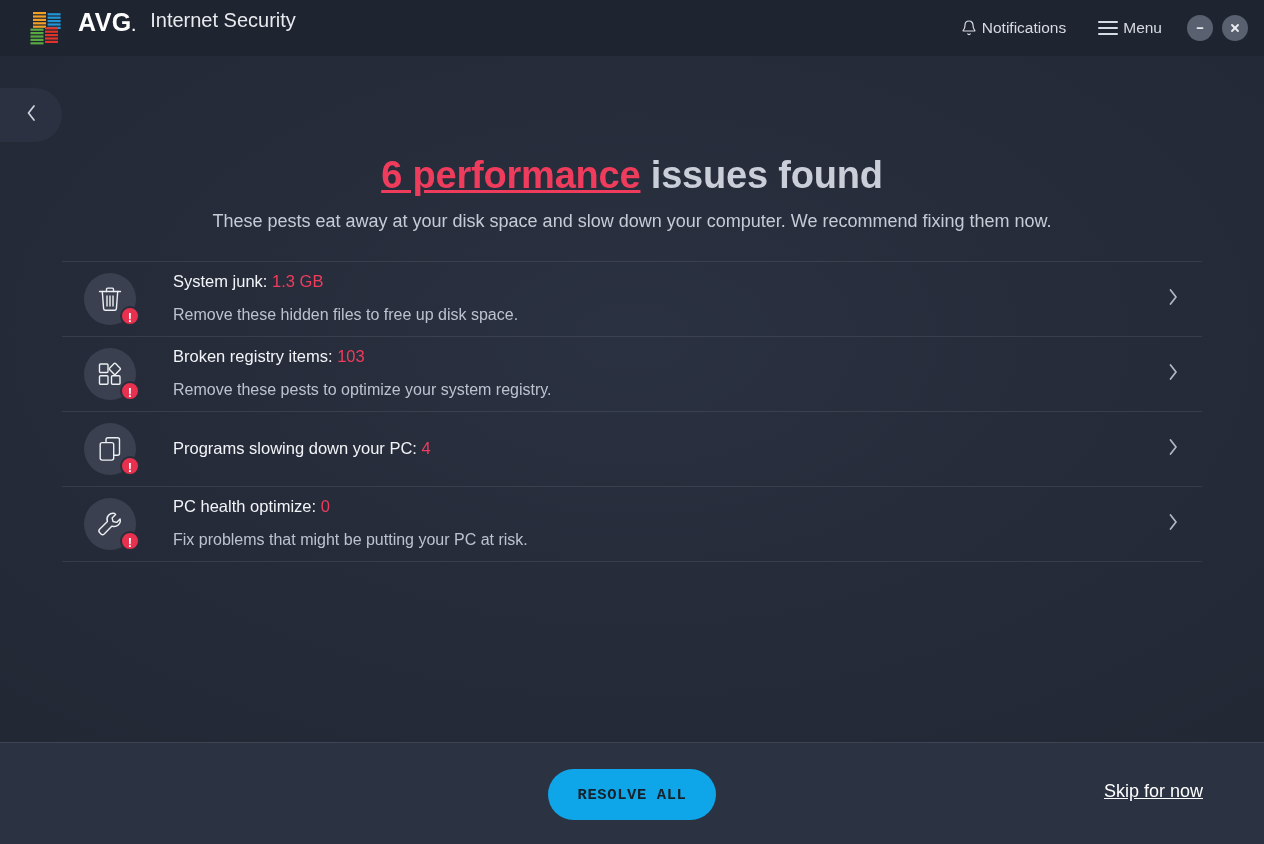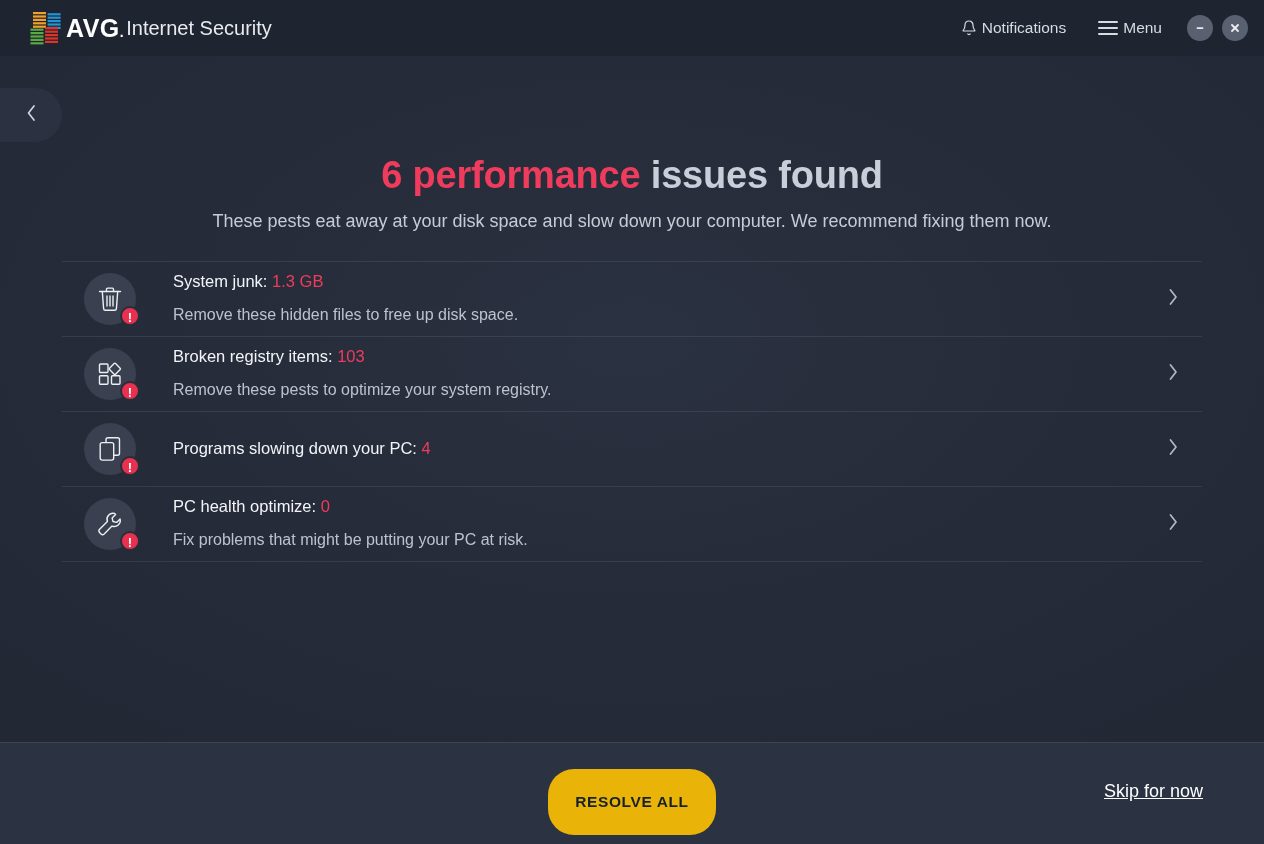--- a/index.html
+++ b/index.html
@@ -19,21 +19,21 @@
   }
 
   
   .titlebar {
     height:56px; flex:0 0 56px;
     display:flex; align-items:center;
     padding:0 16px 0 28px;
     background:#1e2430;
     position:relative; z-index:5;
   }
-  .brand { display:flex; align-items:center; }
+  .brand { display:flex; align-items:flex-start; gap:12px; }
   .avg-logo { width:38px; height:36px; position:relative; display:block; }
   .brand-avg {
     font-size:25px; font-weight:bold; color:#ffffff;
     letter-spacing:.5px; line-height:1;
   }
   .brand-avg .dot { font-size:14px; }
   .brand-product {
     font-size:20px; color:#e8eaee; font-weight:400; line-height:1;
     margin-left:2px;
   }
@@ -64,21 +64,21 @@
     cursor:pointer; z-index:4;
   }
 
   
   .content { flex:1 1 auto; position:relative; padding-top:0; }
   .headline {
     text-align:center; margin-top:99px;
     font-size:38px; font-weight:bold; line-height:1.1;
     letter-spacing:-.2px;
   }
-  .headline .hl-red { color:#ef3c5d; }
+  .headline .hl-red { color:#ef3c5d;text-decoration:underline; }
   .headline .hl-grey { color:#c9ced8; }
   .subhead {
     text-align:center; margin-top:14px;
     font-size:18px; color:#c6ccd6; font-weight:400;
   }
 
   
   .issue-list {
     width:1140px; margin:29px auto 0;
     border-top:1px solid rgba(255,255,255,.085);
@@ -113,24 +113,24 @@
   
   .footer {
     flex:0 0 102px; height:102px;
     background:#2b3241;
     border-top:1px solid rgba(255,255,255,.09);
     display:flex; align-items:center;
     position:relative;
   }
   .resolve-btn {
     position:absolute; left:548px; top:26px;
-    width:168px; height:66px;
-    background:#eab308; color:#16222a;
+    width:168px; height:51px;
+    background:#0ea5e9; color:#16222a;
     border:none; border-radius:26px;
-    font-family:Liberation Sans, sans-serif;
+    font-family:Liberation Mono, monospace;
     font-size:15.5px; font-weight:bold; letter-spacing:.6px;
     cursor:pointer;
   }
   .skip-link {
     position:absolute; right:61px; top:38px;
     color:#ffffff; font-size:18px;
     text-decoration:underline; cursor:pointer;text-align:center;
   }
 </style>
 </head>

